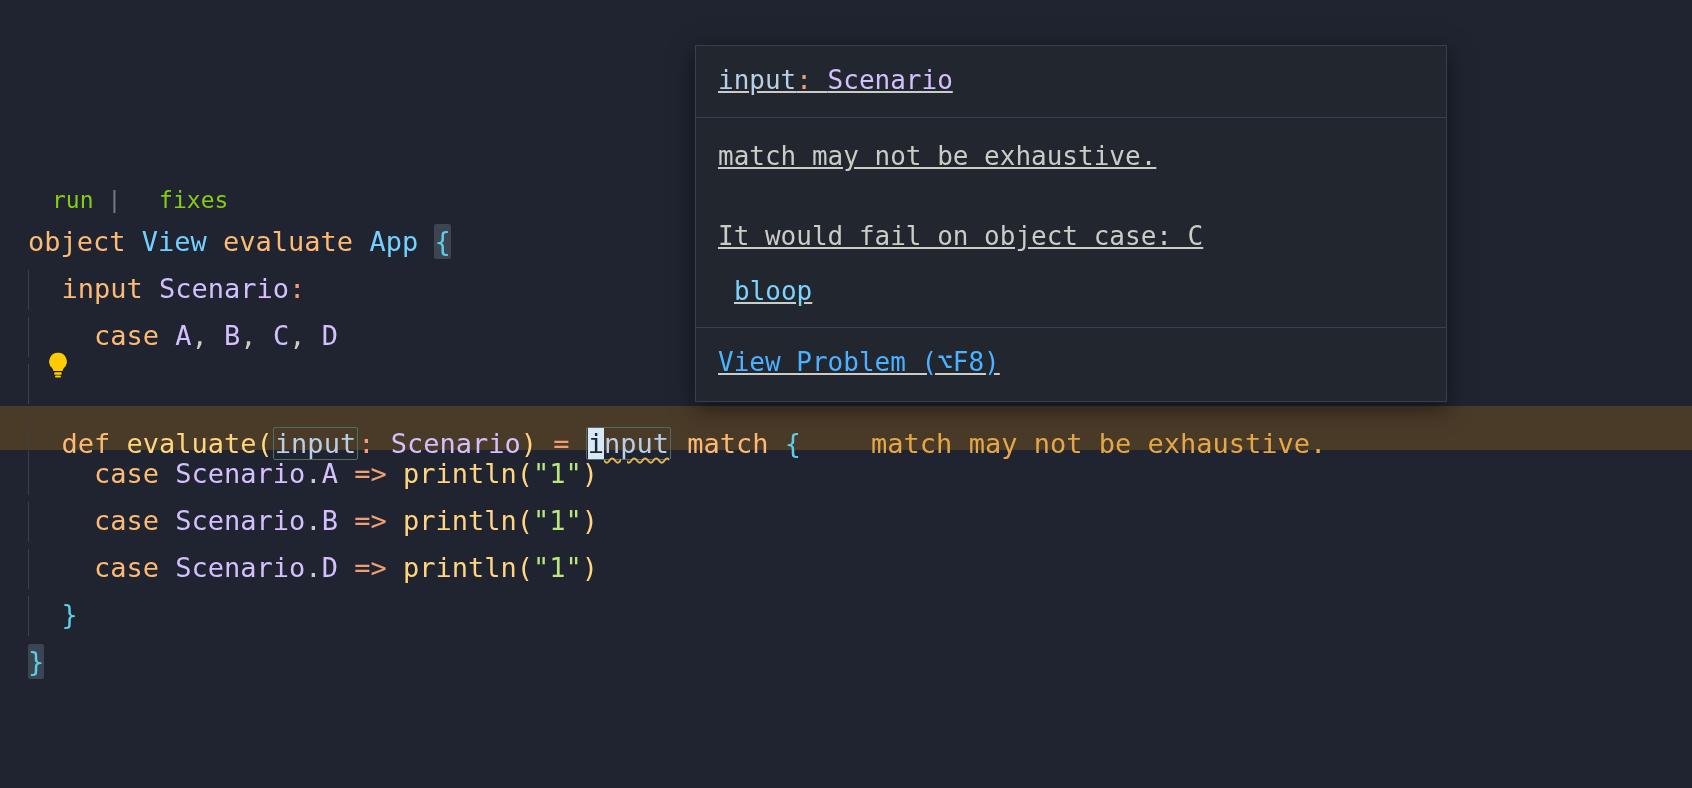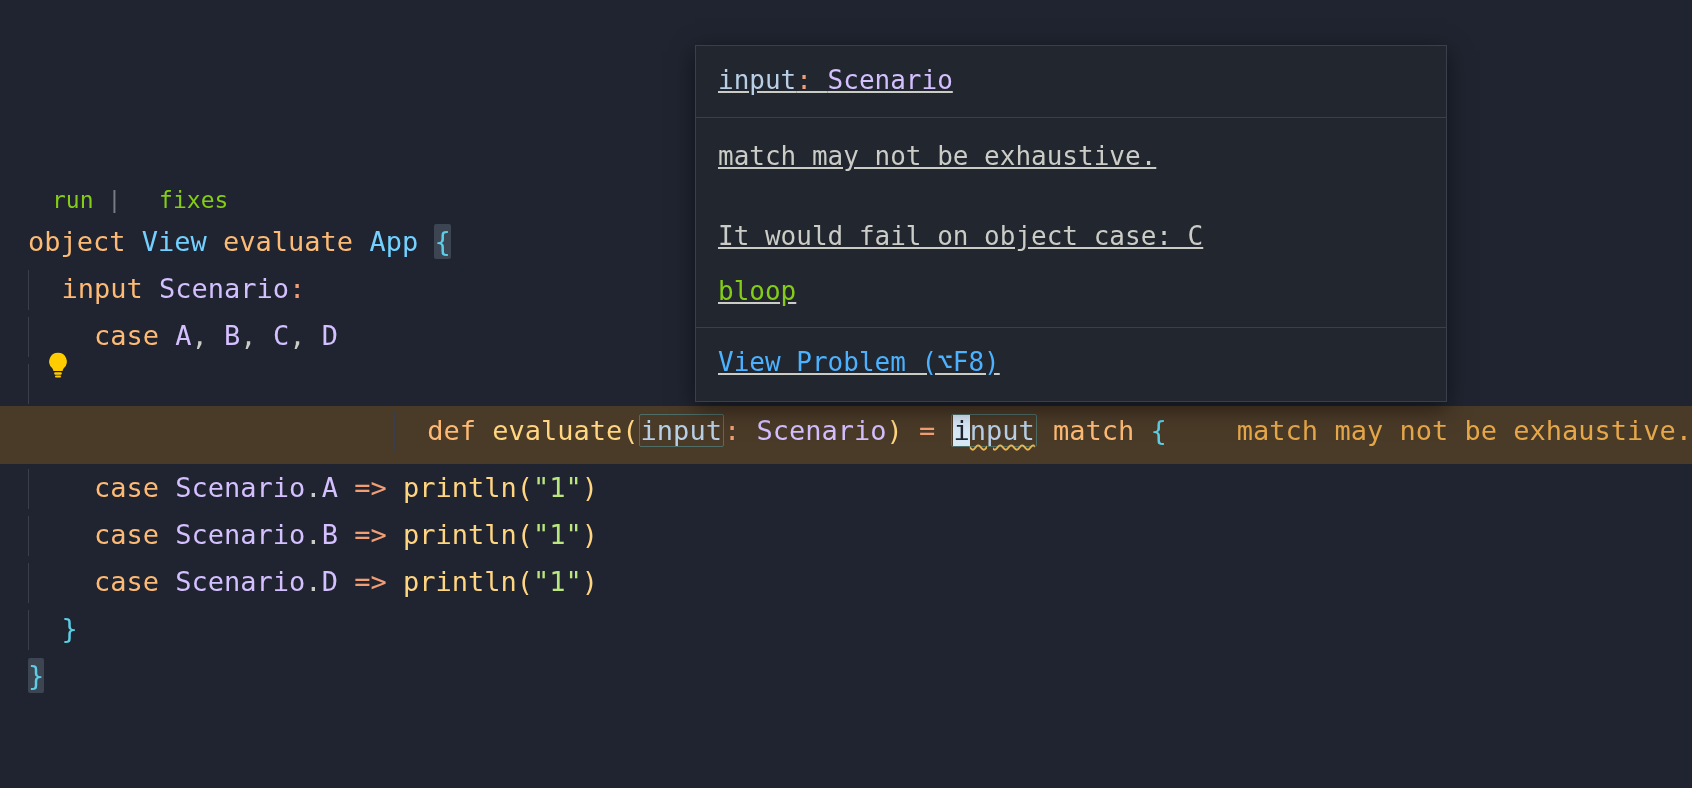--- a/index.html
+++ b/index.html
@@ -49,23 +49,22 @@
 
   .line {
     padding-left: 0;
     height: 47px;
   }
   .hl-line {
     background: #4a3a28;
     margin-left: -28px;
     padding-left: 28px;
     width: calc(100% + 56px);
-    height: 58px;
-    padding-top:1px;
-    text-align:right;
+    height: 44px;
+    padding-top:14px;
   }
   .hl-brace-box {
     background: #3d4452;
     padding: 2px 0;
     border-radius: 2px;
   }
   .occ {
     border: 1px solid #4f6e68;
     border-radius: 2px;
     padding: 0 1px;
@@ -111,22 +110,23 @@
   .hover-sig {
     padding: 10px 22px 12px 22px;
     border-bottom: 1px solid #3a3f4b;
   }
   .hover-body {
     padding: 14px 22px 10px 22px;
     border-bottom: 1px solid #3a3f4b;
     color: #cbccc6;
   }
   .hover-src {
-    color: #84cc16;
+    color: #7dd3fc;
     margin-top: 6px;
+    margin-left: 16px;
   }
   .hover-foot {
     padding: 10px 22px 14px 22px;
     color: #cbccc6;
     display: flex;
   }
   .hover-foot .link {
     color: #4cb1ff;
     cursor: pointer;
   }

